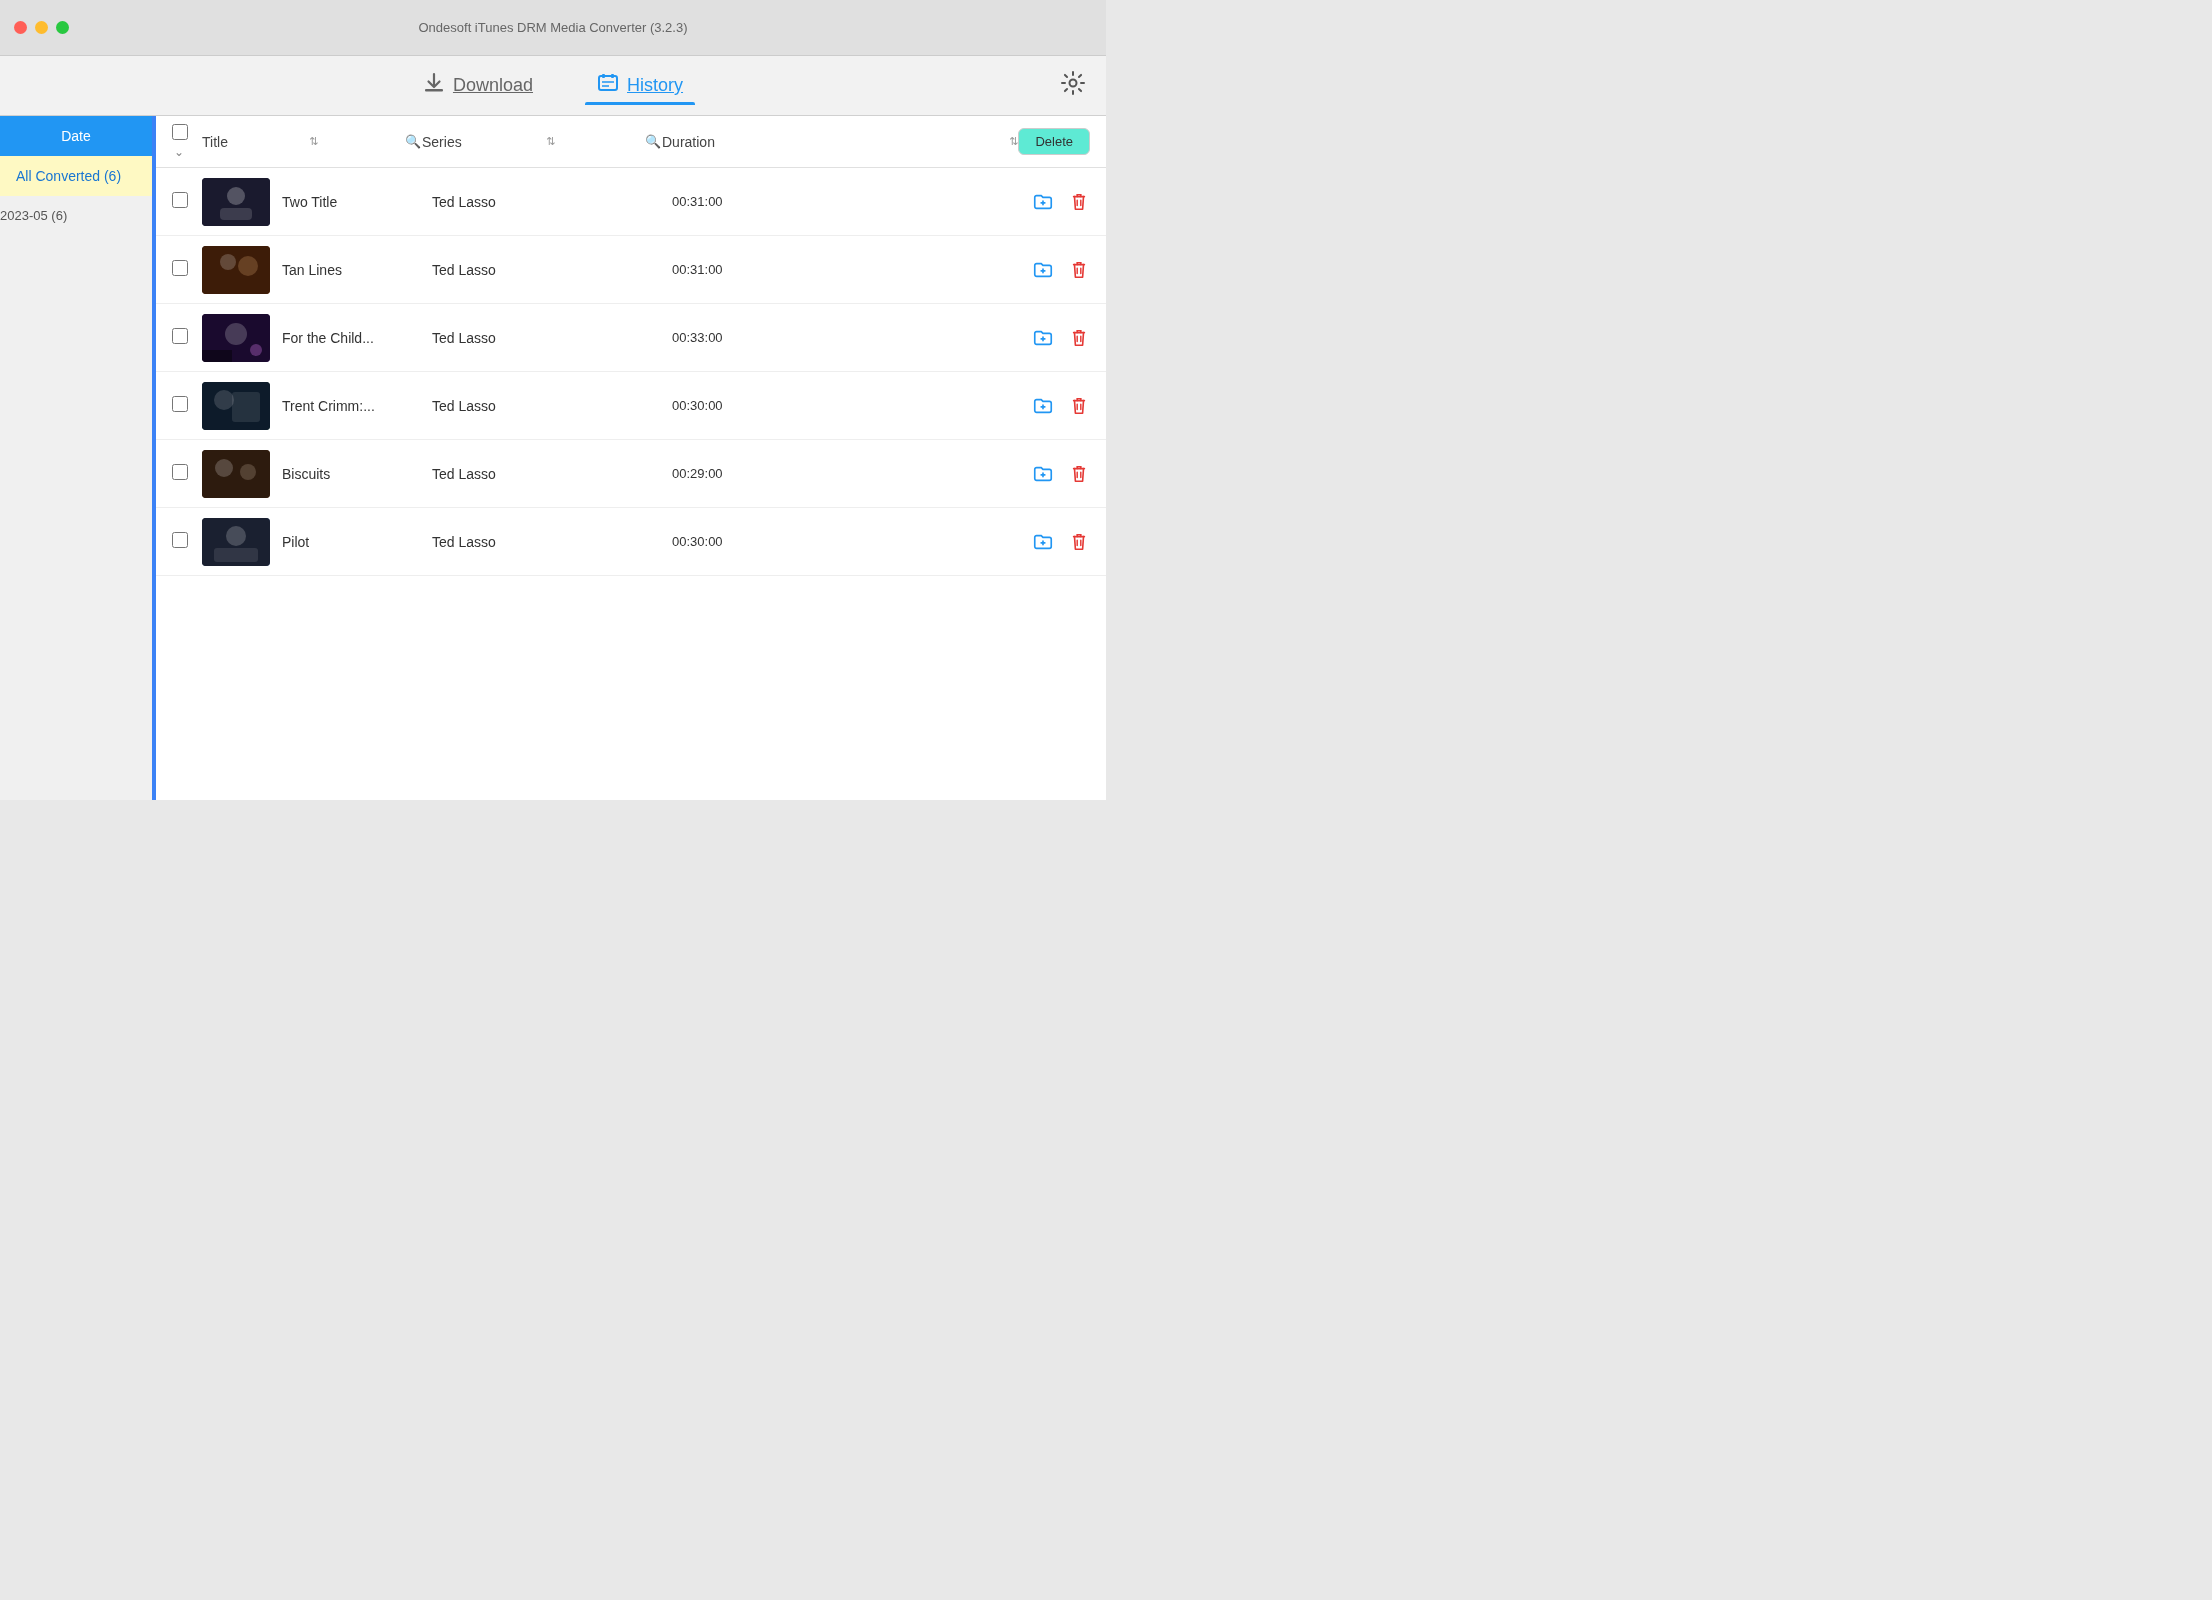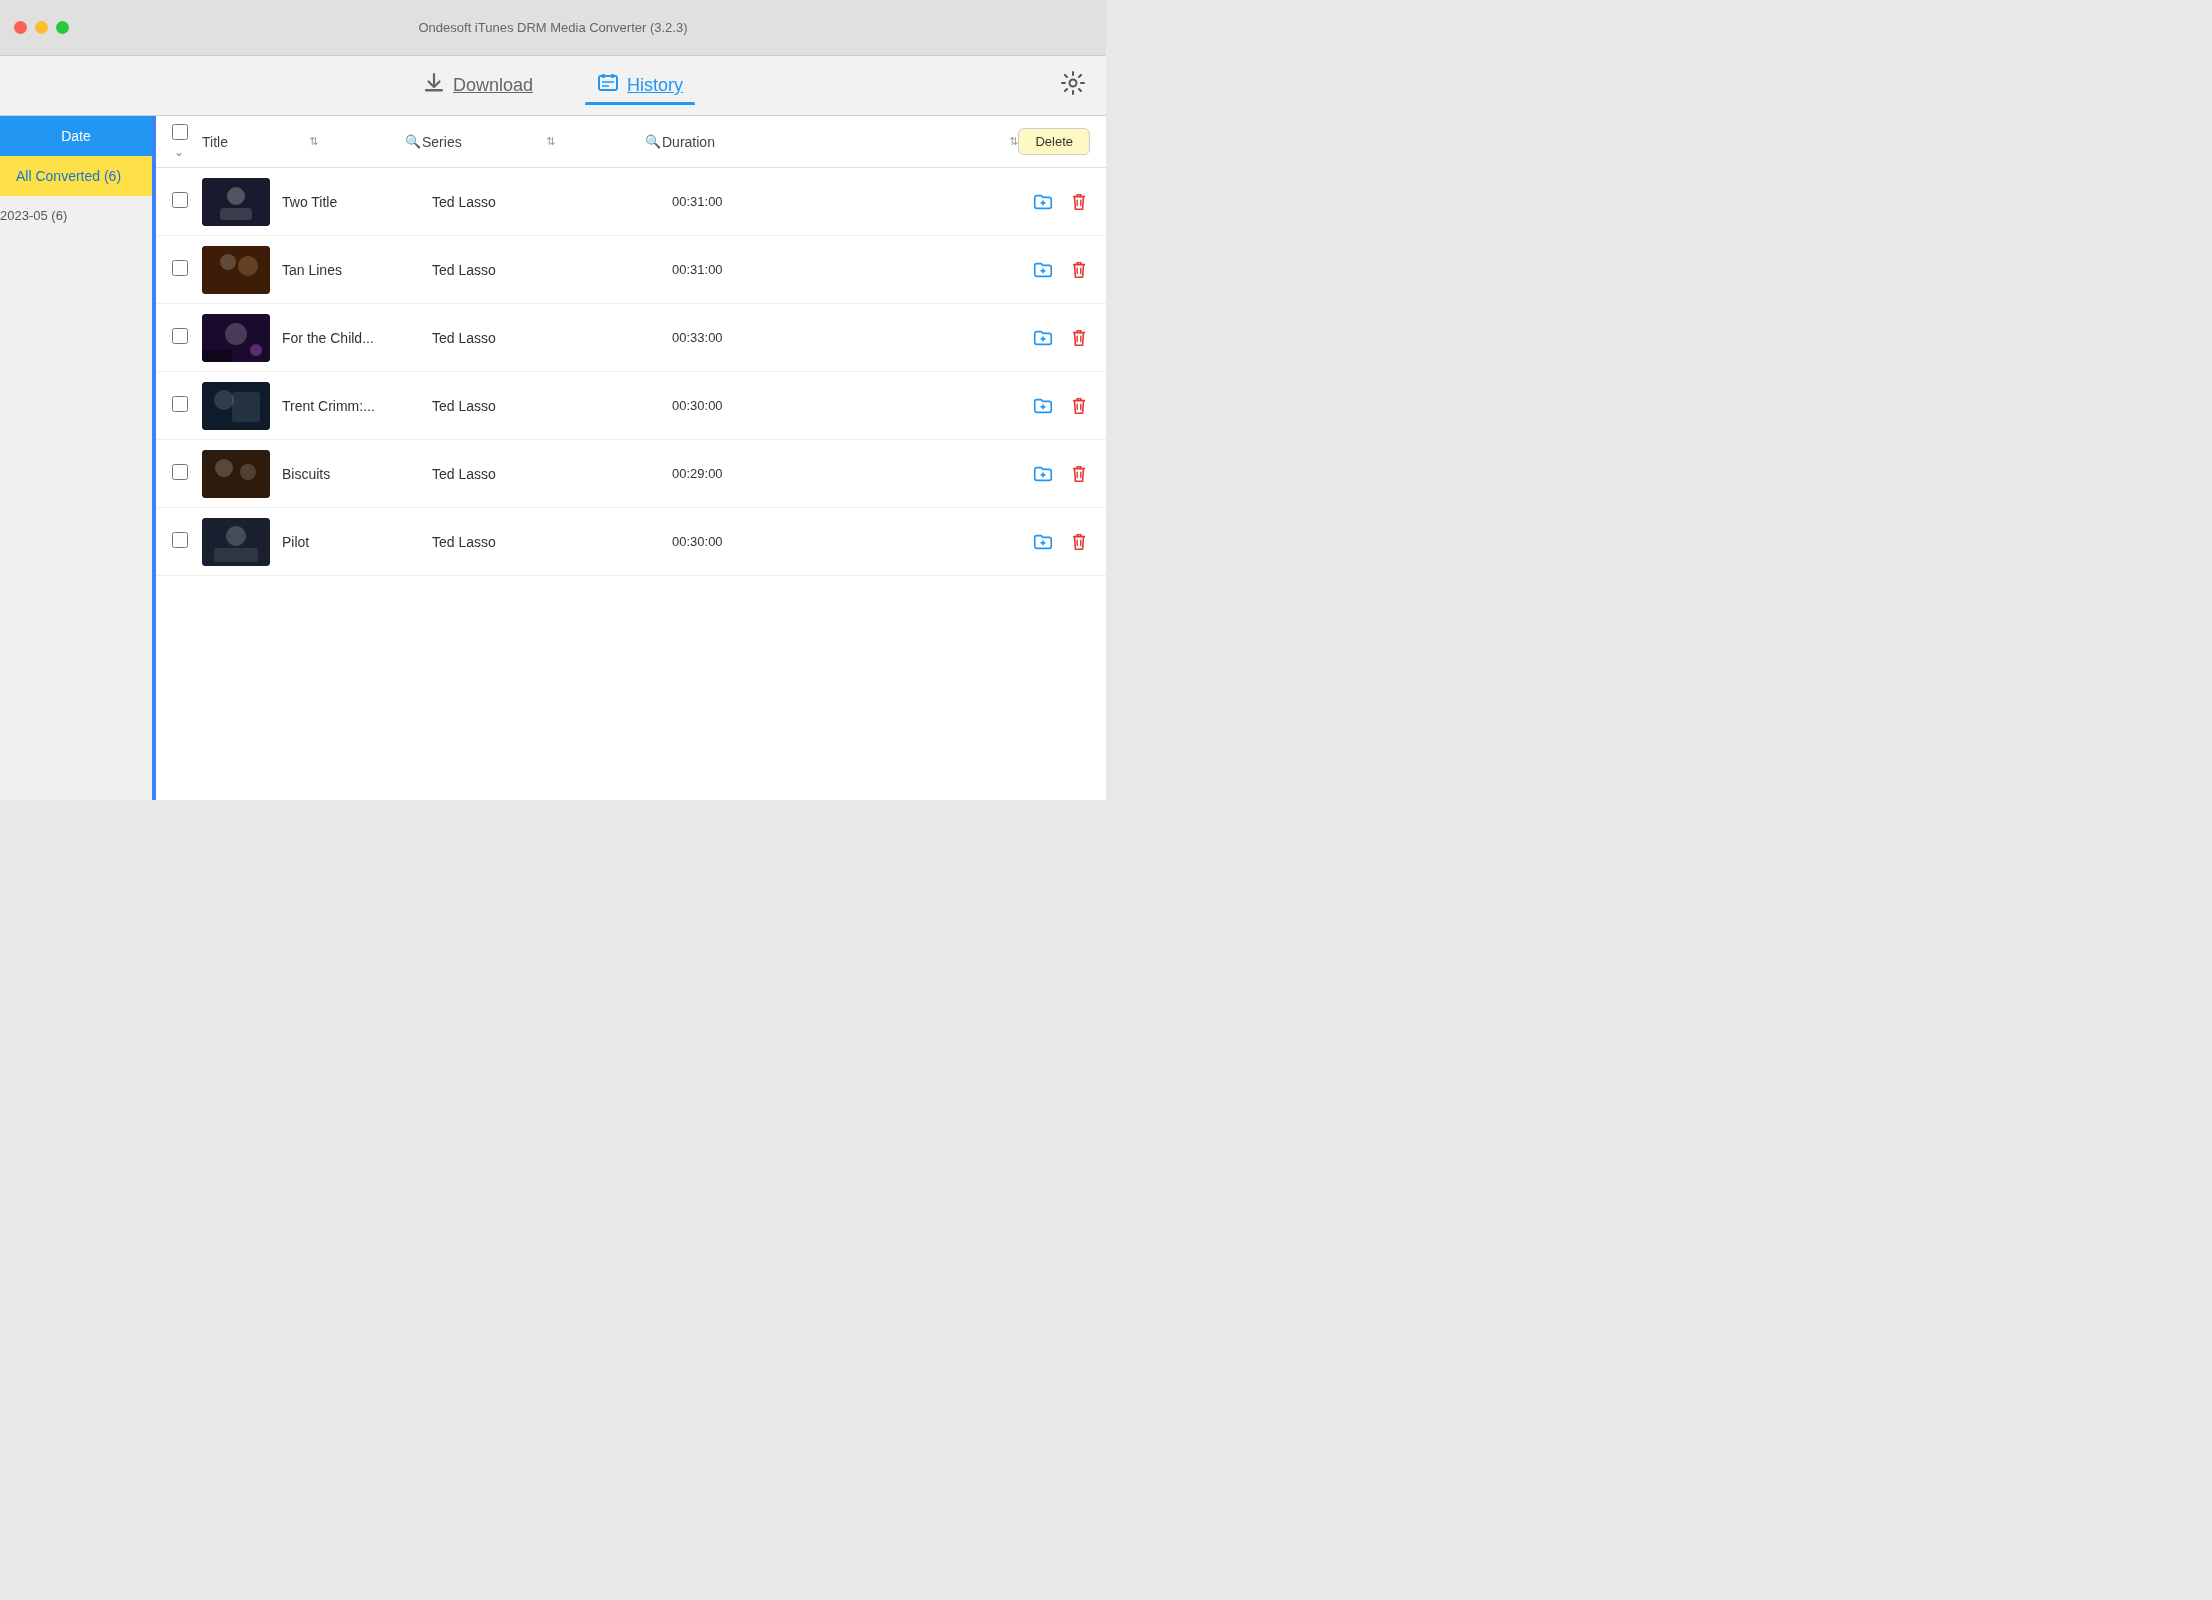--- a/index.html
+++ b/index.html
@@ -116,21 +116,21 @@
       padding: 12px 16px;
       text-align: center;
     }
     .sidebar-item {
       padding: 12px 16px;
       font-size: 14px;
       cursor: pointer;
       color: #333;
     }
     .sidebar-item.selected {
-      background: #fde047;
+      background: #fef9c3;
       color: #1976D2;
       font-weight: 500;
     }
     .sidebar-group {
       padding: 12px 0;
       font-size: 13px;
       color: #555;
       cursor: pointer;
     }
 
@@ -184,21 +184,21 @@
     }
     .th-sort {
       color: #999;
       font-size: 11px;
     }
     .delete-btn {
       margin-left: auto;
       padding: 5px 16px;
       border: 1px solid #ccc;
       border-radius: 6px;
-      background: #fef9c3;
+      background: #5eead4;
       color: #333;
       font-size: 13px;
       cursor: pointer;
       text-align: right;
     }
 
     
     .table-body {
       overflow-y: auto;
       flex: 1;

